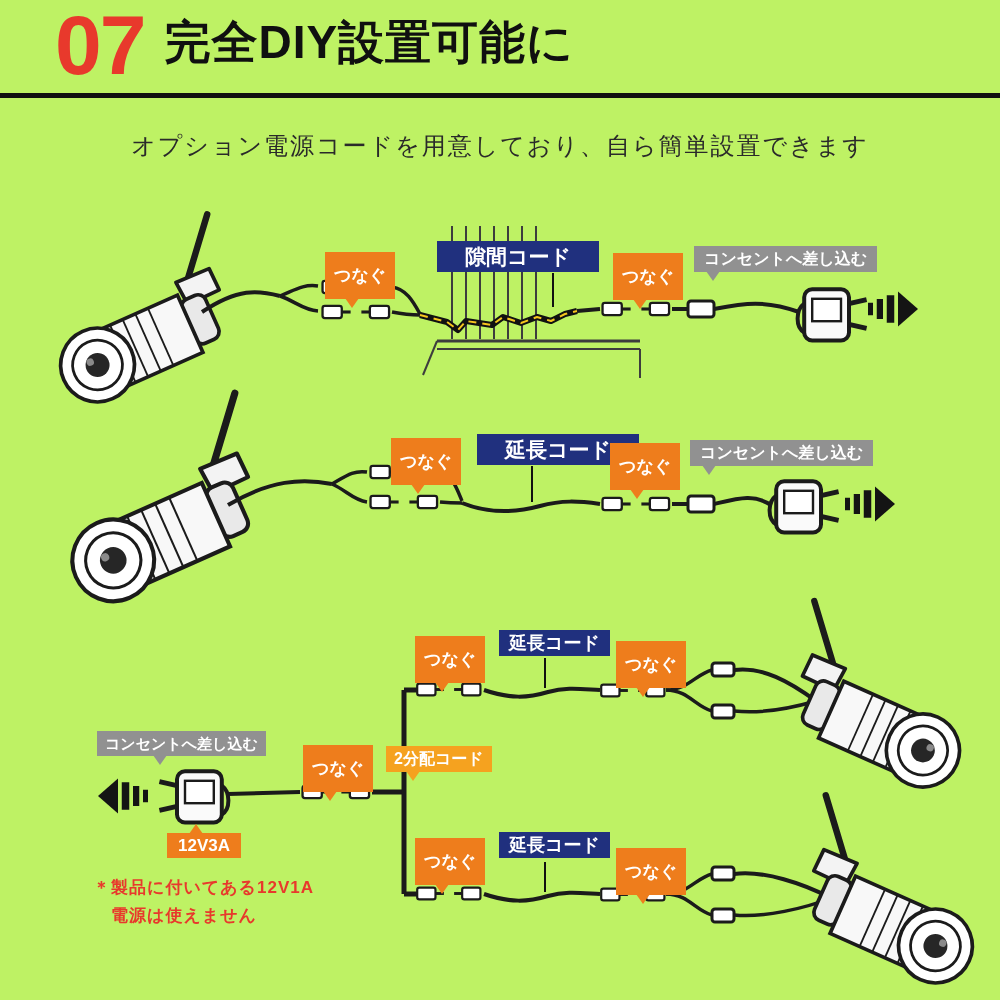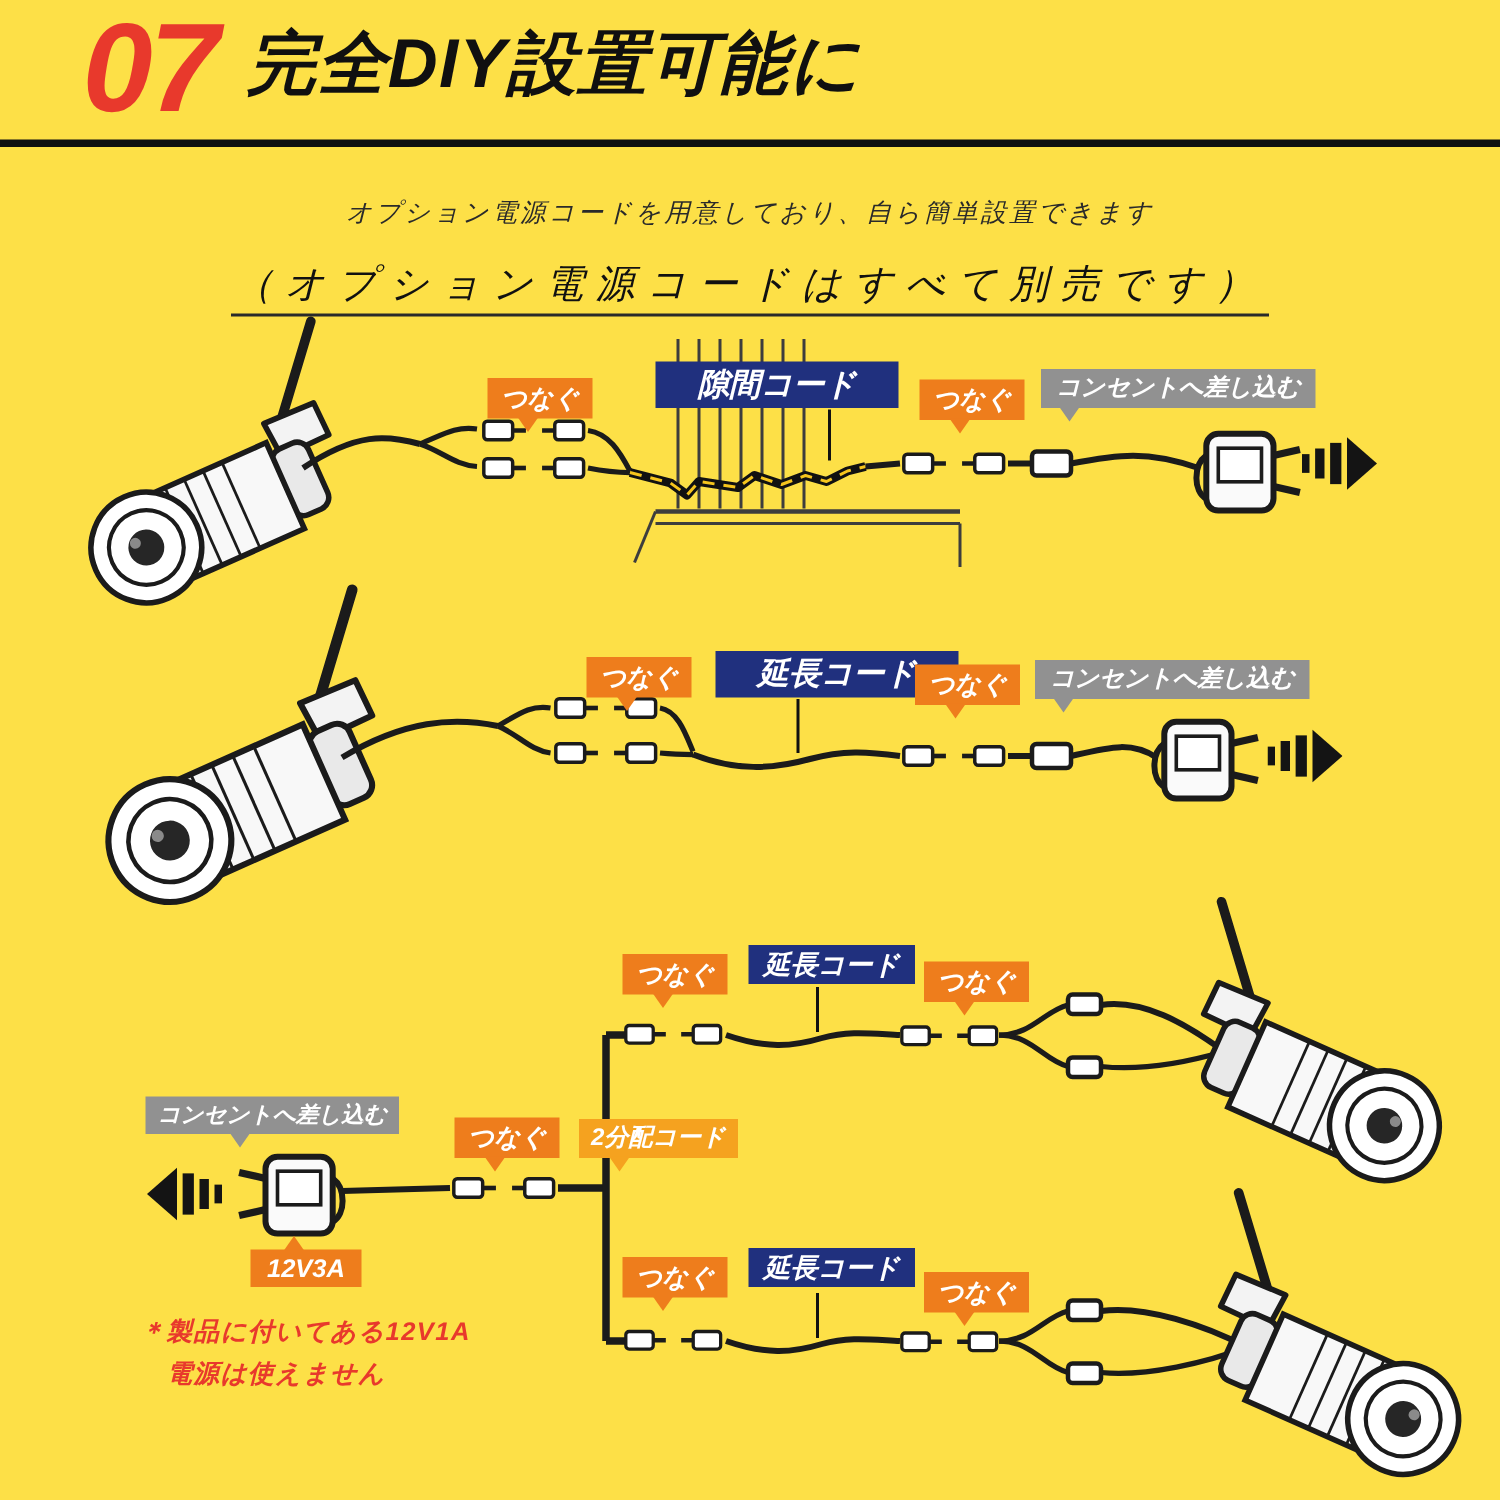--- a/index.html
+++ b/index.html
@@ -1,39 +1,39 @@
 <!DOCTYPE html>
 <html style="--red: #e8392c; --orange: #ee7d1c; --navy: #20307e; --gray: #919191; --amber: #f5a21f; --ink: #1b1b1b; --cable-yellow: #f6c51d;"><head>
 <meta charset="utf-8">
 <style>
   * { margin:0; padding:0; box-sizing:border-box; }
   html,body { background:#fff; }
   body { width:1000px; height:1000px; font-family:"Liberation Sans", sans-serif; }
-  .page { position:relative; width:1000px; height:1000px; background:#fde047; overflow:hidden;font-style:italic; }
+  .page { position:relative; width:1000px; height:1000px; background:#bef264; overflow:hidden; }
 
   
   .header { position:absolute; top:6px; left:55px; display:flex; align-items:flex-end; gap:20px; }
   .num { font-size:84px; font-weight:bold; line-height:0.95; letter-spacing:-2px; color:var(--red,#e8392c); }
   .title { font-size:46px; font-weight:bold; color:#101010; padding-bottom:12px; letter-spacing:1px; }
   .rule { position:absolute; top:93px; left:0; width:1000px; height:5px; background:#101010; }
 
   
   .intro1 { position:absolute; top:130px; left:0; width:1000px; text-align:center;
-            font-size:17px; letter-spacing:2px; color:#2a2a2a; }
+            font-size:24px; letter-spacing:2px; color:#2a2a2a; }
   .intro2 { position:absolute; top:172px; left:0; width:1000px; text-align:center;
             font-size:26px; letter-spacing:8px; color:#111; }
   .intro2 .u { border-bottom:2px solid #2a2a2a; padding:0 2px 5px 2px; }
 
   
   .art { position:absolute; top:0; left:0; width:1000px; height:1000px; }
 
   
   .lbl { position:absolute; color:#fff; font-weight:bold; white-space:nowrap; line-height:1; }
   .lbl .txt { display:block; }
-  .orange { background:var(--orange,#ee7d1c); padding:5px 9px;  font-size:17px; }
+  .orange { background:var(--orange,#ee7d1c); padding:15px 9px;  font-size:17px; }
   .navy   { background:var(--navy,#20307e);  padding:5px 28px; font-size:21px; }
   .navy.sm{ font-size:18px; padding:4px 10px; }
   .grayl  { background:var(--gray,#919191);  padding:5px 10px; font-size:16px; }
   .grayl.sm{ font-size:15px; padding:5px 8px; }
   .amber  { background:var(--amber,#f5a21f); padding:5px 8px;  font-size:16px; }
   .rating { background:var(--orange,#ee7d1c); padding:4px 11px; font-size:17px; }
 
   .tail { position:absolute; bottom:-9px; left:20px; width:0; height:0;
           border-left:7px solid transparent; border-right:7px solid transparent;
           border-top:10px solid var(--orange,#ee7d1c); }
@@ -50,23 +50,20 @@
 
 <div class="page">
 
   <div class="header">
     <div class="num">07</div>
     <div class="title">完全DIY設置可能に</div>
   </div>
   <div class="rule"></div>
 
   <div class="intro1">オプション電源コードを用意しており、自ら簡単設置できます</div>
-  <div class="intro2">
-    <span class="u">（オプション電源コードはすべて別売です）</span>
-  </div>
 
   <svg class="art" viewBox="0 0 1000 1000" xmlns="http://www.w3.org/2000/svg">
     <defs>
       <symbol id="cam" viewBox="0 0 230 230">
         <line x1="176" y1="10" x2="152" y2="90" stroke="#1b1b1b" stroke-width="7" stroke-linecap="round"></line>
         <path d="M142 84 l36 -15 l11 23 l-34 16 z" fill="#f3f3f3" stroke="#1b1b1b" stroke-width="4" stroke-linejoin="round"></path>
         <g transform="rotate(-24 110 150)">
           <rect x="160" y="124" width="28" height="52" rx="9" fill="#e9e9e9" stroke="#1b1b1b" stroke-width="4"></rect>
           <rect x="60" y="116" width="102" height="68" fill="#f8f8f8" stroke="#1b1b1b" stroke-width="4"></rect>
           <line x1="82" y1="116" x2="82" y2="184" stroke="#1b1b1b" stroke-width="2"></line>

